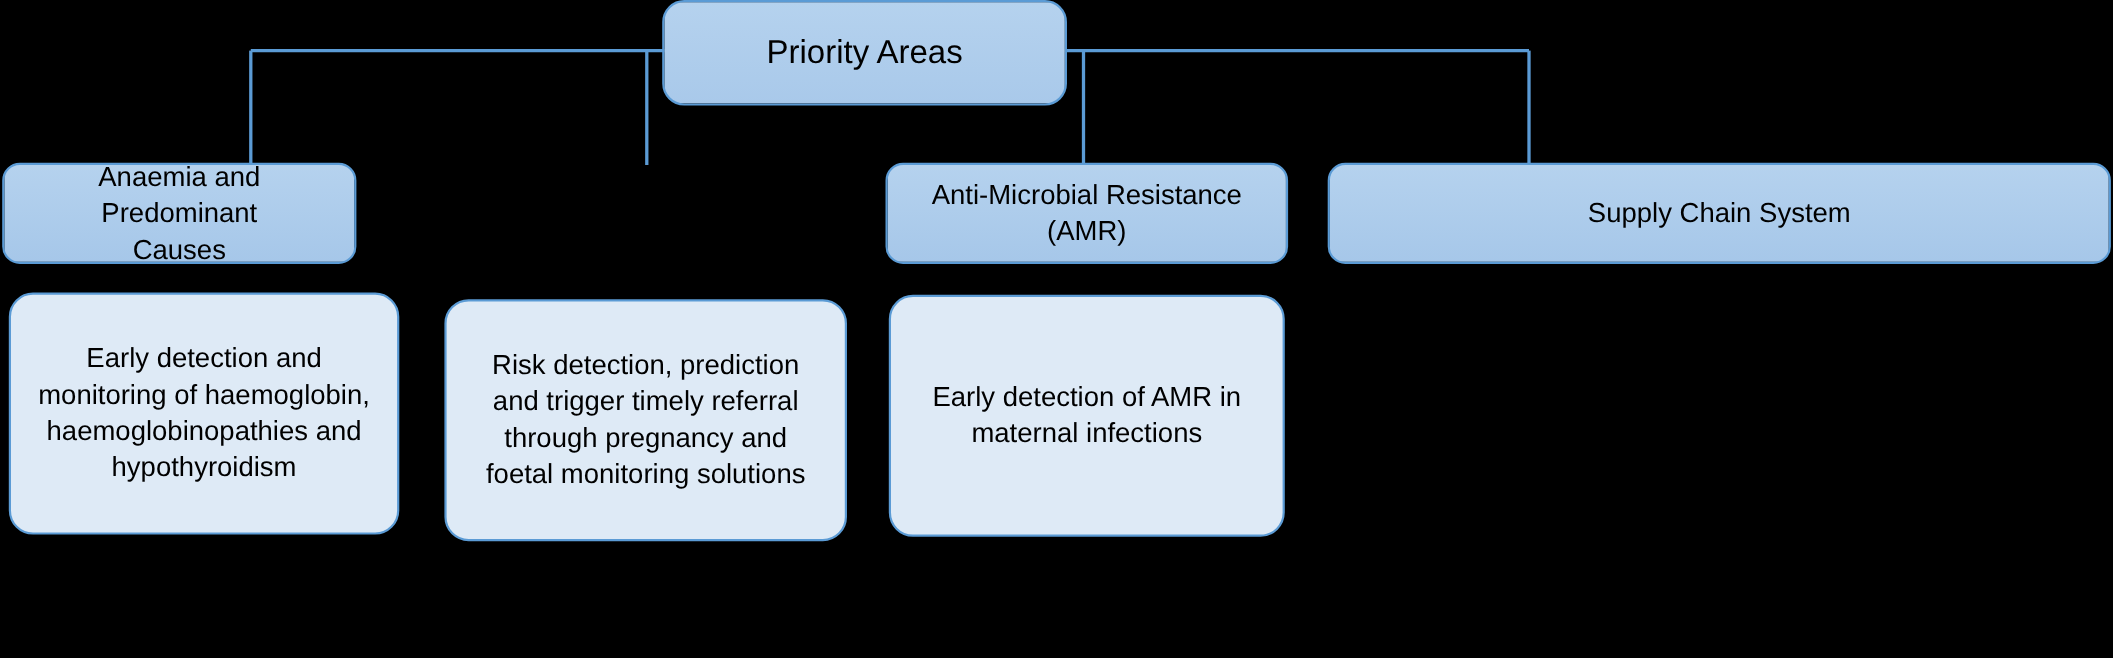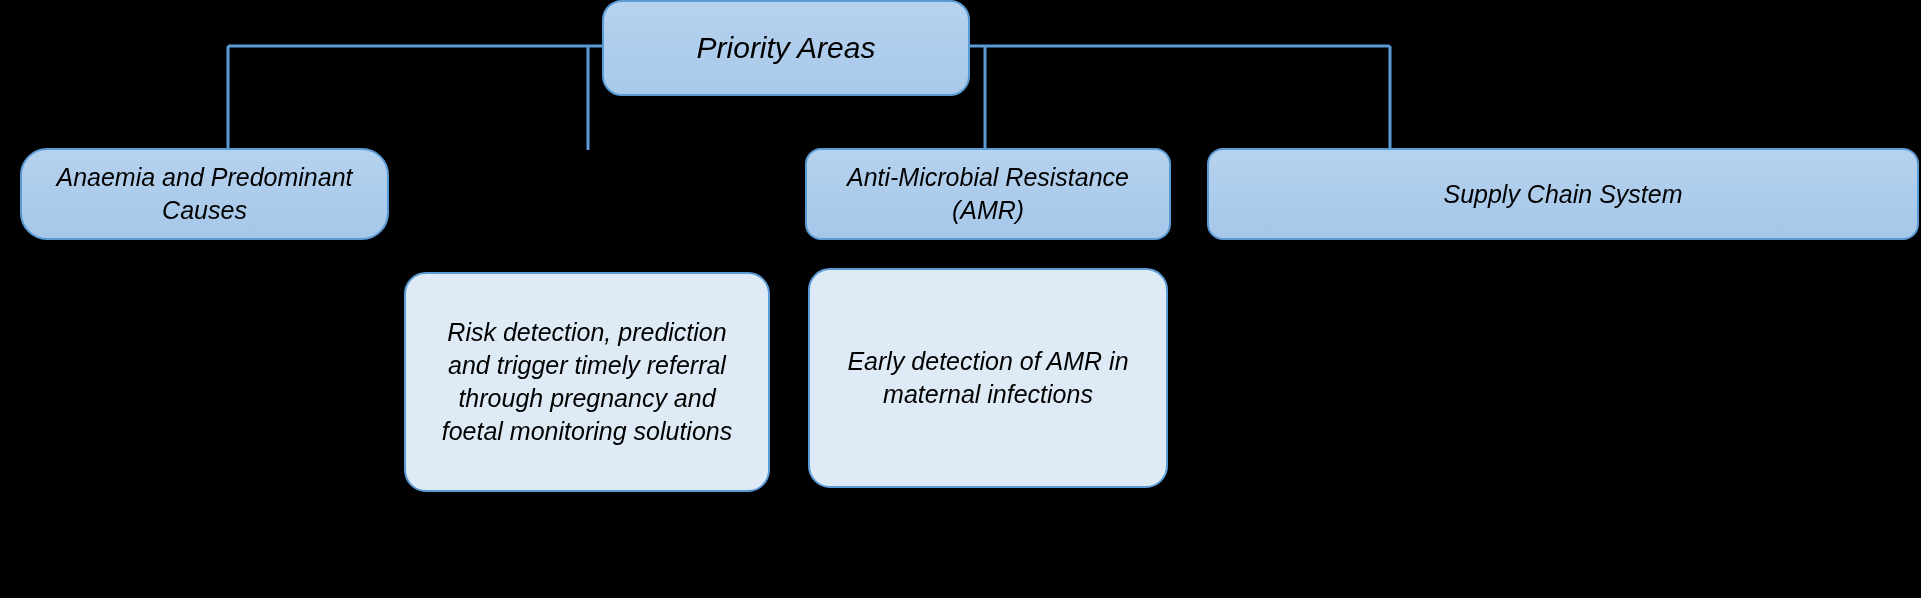--- a/index.html
+++ b/index.html
@@ -11,21 +11,20 @@
   body {
     font-family: "Liberation Sans", sans-serif;
   }
 
   #diagram-root {
     position: relative;
     width: 1921px;
     height: 598px;
     background: #000000;
     overflow: hidden;
-    font-style: italic;
   }
 
   
   #connector-layer {
     position: absolute;
     left: 0;
     top: 0;
     width: 1921px;
     height: 598px;
     pointer-events: none;
@@ -83,35 +82,41 @@
     <path d="M 228 46 L 228 150" stroke="#5B9BD5" stroke-width="3" fill="none"></path>
     <path d="M 588 46 L 588 150" stroke="#5B9BD5" stroke-width="3" fill="none"></path>
     <path d="M 985 46 L 985 150" stroke="#5B9BD5" stroke-width="3" fill="none"></path>
     <path d="M 1390 46 L 1390 150" stroke="#5B9BD5" stroke-width="3" fill="none"></path>
   </svg>
 
   <div class="node node-root" style="left: 602px; top: 0px; width: 368px; height: 96px; border-color: rgb(91, 155, 213); color: rgb(0, 0, 0);">
     <span class="node-label">Priority Areas</span>
   </div>
 
-  <div class="node node-l1" style="left: 20px; top: 148px; width: 369px; height: 92px; border-color: rgb(91, 155, 213); color: rgb(0, 0, 0); border-radius: 27px;">
+  <div class="node node-l1" style="left: 2px; top: 148px; width: 322px; height: 92px; border-color: rgb(91, 155, 213); color: rgb(0, 0, 0);">
     <span class="node-label">Anaemia and Predominant
 Causes</span>
   </div>
 
 
   <div class="node node-l1" style="left: 805px; top: 148px; width: 366px; height: 92px; border-color: rgb(91, 155, 213); color: rgb(0, 0, 0);">
     <span class="node-label">Anti-Microbial Resistance
 (AMR)</span>
   </div>
 
   <div class="node node-l1" style="left: 1207px; top: 148px; width: 712px; height: 92px; border-color: rgb(91, 155, 213); color: rgb(0, 0, 0);">
     <span class="node-label">Supply Chain System</span>
   </div>
 
+  <div class="node node-l2" style="left: 8px; top: 266px; width: 355px; height: 220px; border-color: rgb(91, 155, 213); color: rgb(0, 0, 0); background: rgb(222, 234, 246);">
+    <span class="node-label">Early detection and
+monitoring of haemoglobin,
+haemoglobinopathies  and
+hypothyroidism</span>
+  </div>
 
   <div class="node node-l2" style="left: 808px; top: 268px; width: 360px; height: 220px; border-color: rgb(91, 155, 213); color: rgb(0, 0, 0); background: rgb(222, 234, 246);">
     <span class="node-label">Early detection of AMR in
 maternal infections</span>
   </div>
 
   <div class="node node-l2" style="left: 404px; top: 272px; width: 366px; height: 220px; border-color: rgb(91, 155, 213); color: rgb(0, 0, 0); background: rgb(222, 234, 246);">
     <span class="node-label">Risk detection, prediction
 and trigger timely referral
 through pregnancy and

